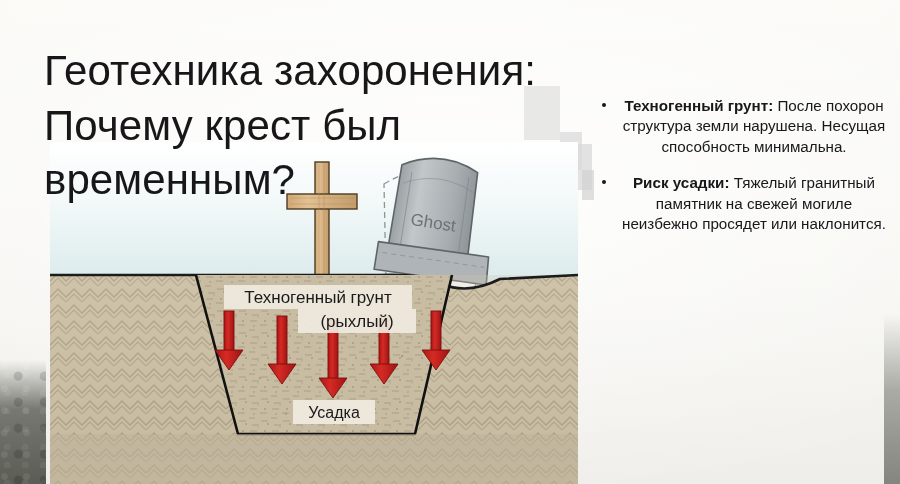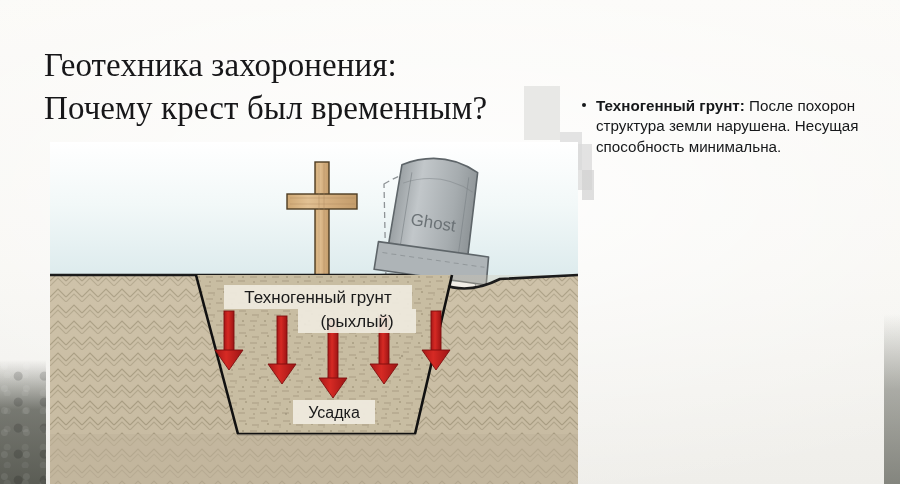--- a/index.html
+++ b/index.html
@@ -36,22 +36,22 @@
     opacity:.8;
   }
   .edge-band.right{
     right:0;width:16px;height:170px;
     background:linear-gradient(180deg,rgba(120,122,115,0) 0%,rgba(110,112,104,.55) 45%,rgba(96,98,90,.75) 100%);
   }
 
   
   #title{
     position:absolute;left:44px;top:44px;width:540px;
-    font-family:Liberation Serif, serif;
-    font-size:33px;line-height:1.30;color:#171719;
+    font-family:Liberation Sans, sans-serif;
+    font-size:42px;line-height:1.30;color:#171719;
     letter-spacing:.1px;white-space:pre-line;
     z-index:6;
   }
   
   .gray-chip{
     position:absolute;background:#e6e6e4;z-index:2;
   }
   .gray-chip.c1{left:524px;top:86px;width:36px;height:54px;background:#e8e8e6;}
   .gray-chip.c2{left:560px;top:132px;width:22px;height:38px;background:#dedede;opacity:.85;}
   .gray-chip.c3{left:576px;top:144px;width:16px;height:46px;background:#d9d9d9;opacity:.75;}
@@ -59,22 +59,23 @@
 
   
   #diagram{
     position:absolute;left:50px;top:142px;width:528px;height:342px;
     overflow:hidden;z-index:4;background:#fff;
   }
   #diagram svg{display:block;width:528px;height:342px;}
 
   
   #bullets{
-    position:absolute;left:580px;top:96px;width:292px;
+    position:absolute;left:600px;top:96px;width:292px;
     z-index:6;
+    text-align:center;
   }
   .bullet{
     position:relative;padding-left:16px;
     font-size:15.2px;line-height:1.345;color:#16181a;
     margin-bottom:16px;
   }
   .bullet:last-child{margin-bottom:0;}
   .bullet .dot{
     position:absolute;left:2px;top:7px;width:4px;height:4px;
     border-radius:50%;background:#16181a;
@@ -245,17 +246,21 @@
   <div class="edge-band left"></div>
   <div class="edge-band right"></div>
 
   <div id="bullets">
 
     <div class="bullet">
       <span class="dot"></span>
       <b>Техногенный грунт:</b><span class="body"> После похорон структура земли нарушена. Несущая способность минимальна.</span>
     </div>
 
+    <div class="bullet">
+      <span class="dot"></span>
+      <b>Риск усадки:</b><span class="body"> Тяжелый гранитный памятник на свежей могиле неизбежно просядет или наклонится.</span>
+    </div>
 
 
   </div>
 
 </div>
 
 </body></html>

